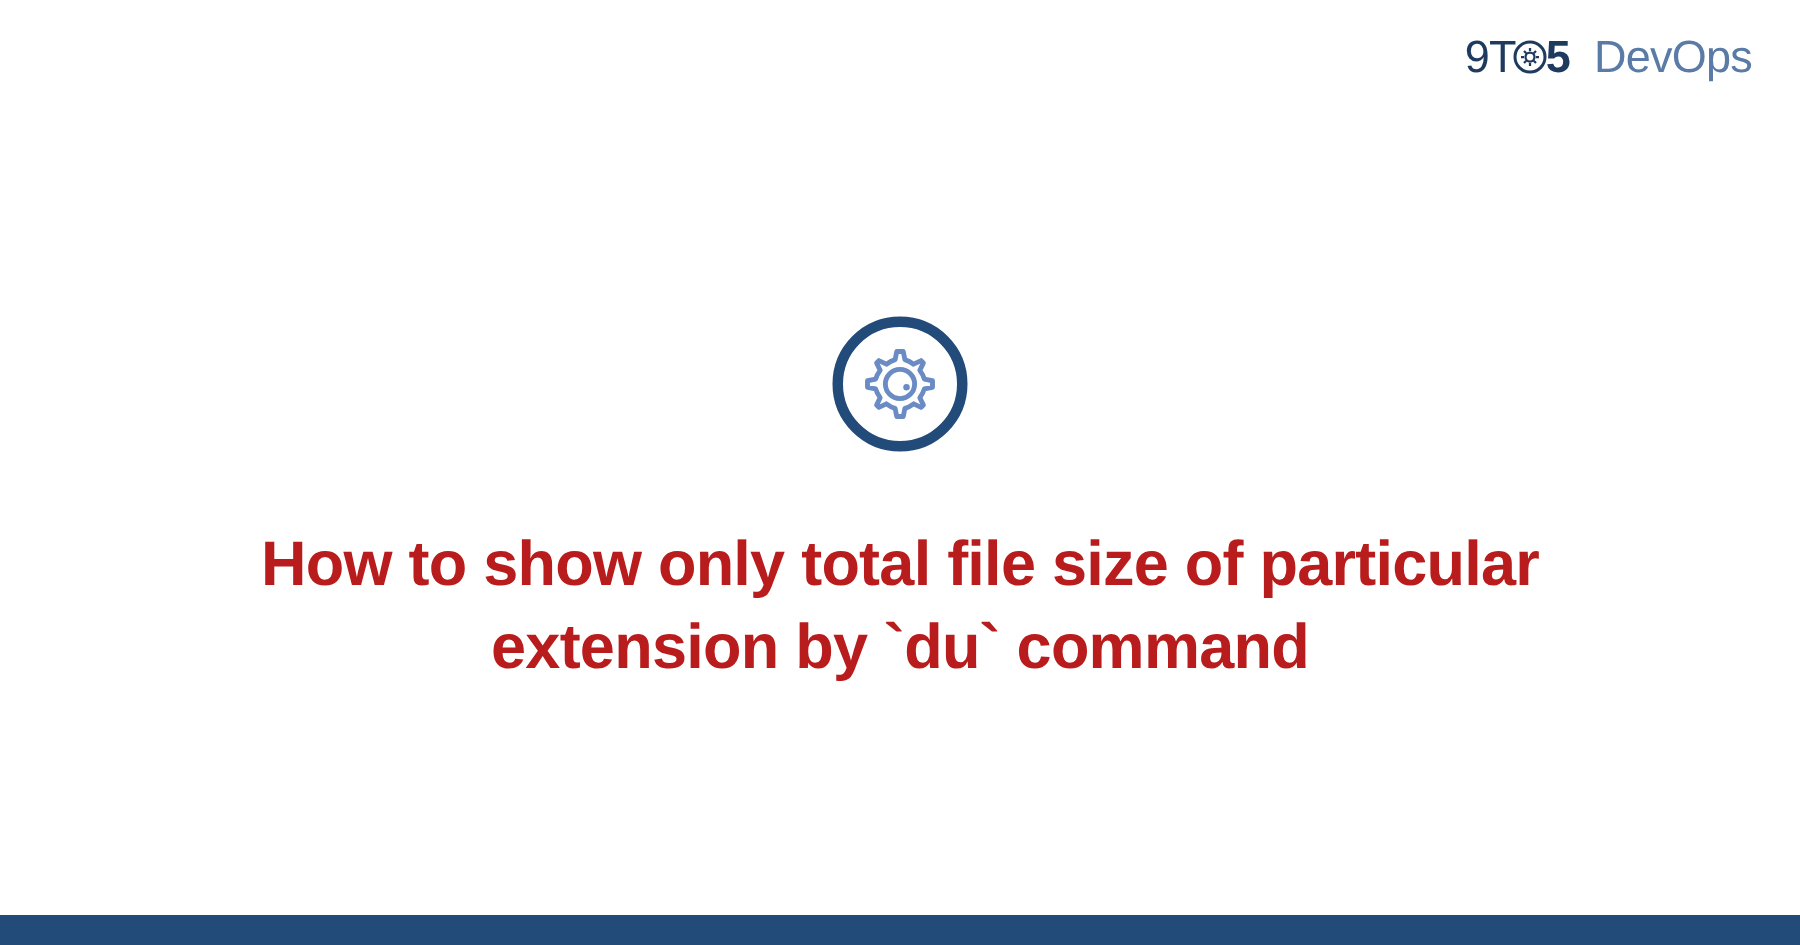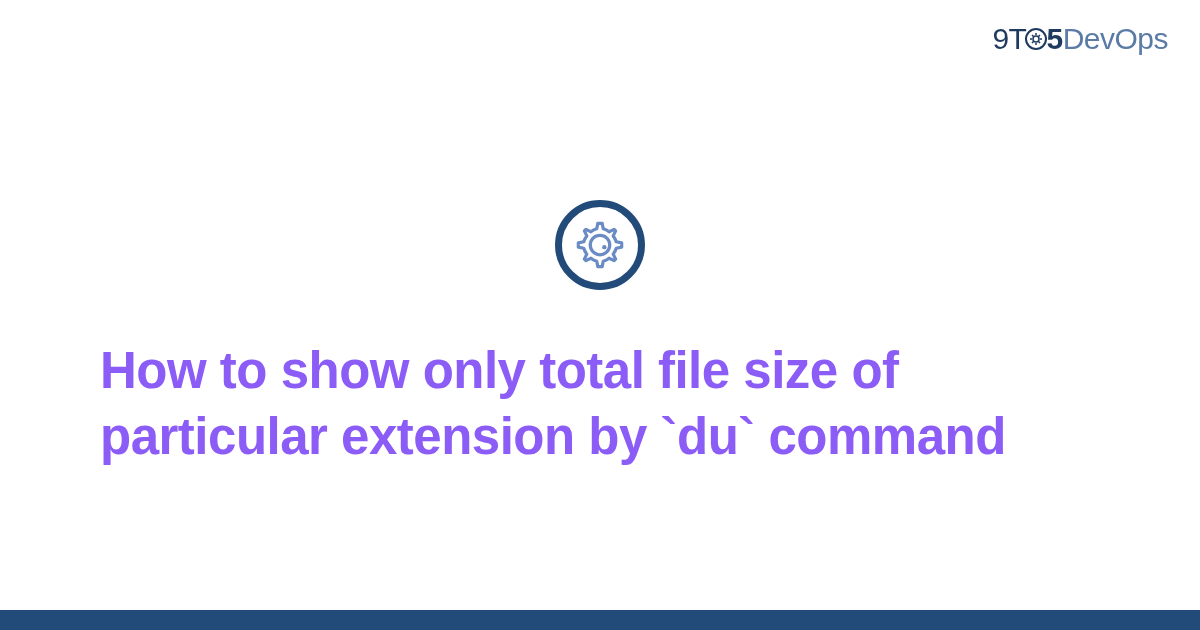--- a/index.html
+++ b/index.html
@@ -34,20 +34,21 @@
       position: relative;
       top: -2px;
     }
     .logo-part2 {
       color: #1e3a5f;
       font-weight: 600;
     }
     .logo-part3 {
       color: #5a7ba6;
       font-weight: 400;
+      margin-left: 16px;
     }
     .content {
       position: absolute;
       top: 0;
       left: 0;
       right: 0;
       bottom: 0;
       display: flex;
       flex-direction: column;
       align-items: center;
@@ -59,24 +60,24 @@
       width: 90px;
       height: 90px;
       border: 7px solid #224b7a;
       border-radius: 50%;
       display: flex;
       align-items: center;
       justify-content: center;
       margin-bottom: 48px;
     }
     .title {
-      font-size: 51px;
+      font-size: 42px;
       font-weight: 700;
-      color: #8b5cf6;
-      text-align: left;
+      color: #b91c1c;
+      text-align: center;
       line-height: 1.3;
       max-width: 1000px;
       letter-spacing: -0.5px;
     }
     .bottom-bar {
       position: absolute;
       bottom: 0;
       left: 0;
       right: 0;
       height: 20px;

